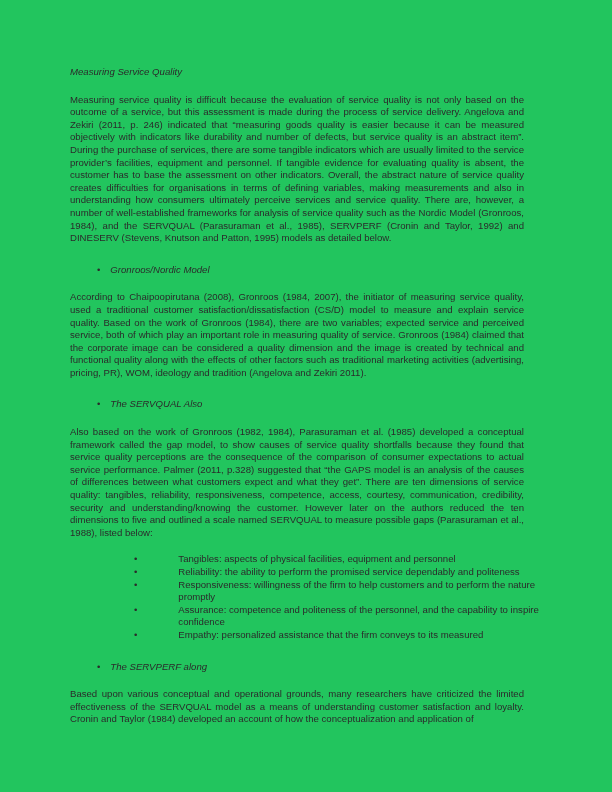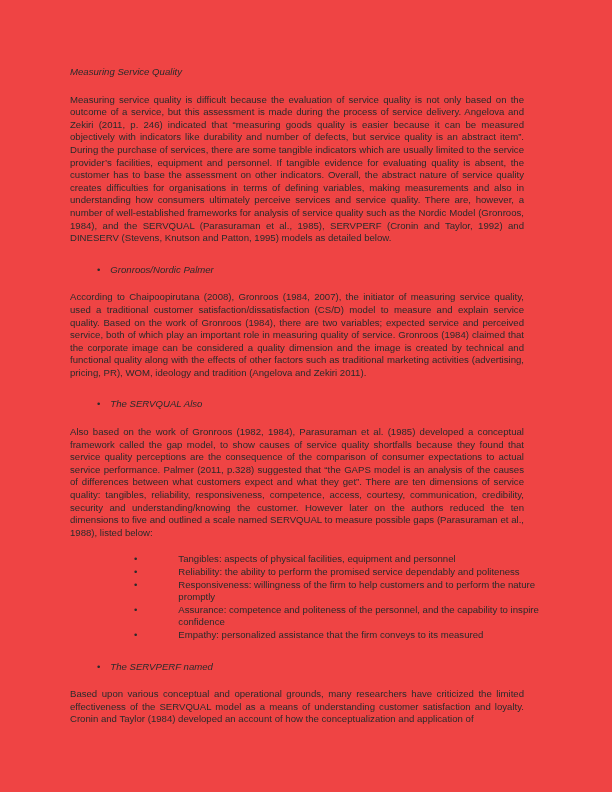--- a/index.html
+++ b/index.html
@@ -11,21 +11,21 @@
     width: 612px;
     height: 792px;
     font-family: "Liberation Sans", sans-serif;
     color: #2b2b2b;
   }
   .page {
     box-sizing: border-box;
     width: 612px;
     height: 792px;
     padding: 66px 70px 50px 70px;
-    background: #ef4444;
+    background: #22c55e;
     overflow: hidden;
   }
   .doc-title {
     font-size: 9.6px;
     font-style: italic;
     margin: 0 0 15px 0;
     line-height: 12.6px;
   }
   .para {
     font-size: 9.6px;
@@ -72,21 +72,21 @@
 <body>
 
 <div class="page">
 
   <p class="doc-title">Measuring Service Quality</p>
 
   <p class="para">Measuring service quality is difficult because the evaluation of service quality is not only based on the outcome of a service, but this assessment is made during the process of service delivery. Angelova and Zekiri (2011, p. 246) indicated that “measuring goods quality is easier because it can be measured objectively with indicators like durability and number of defects, but service quality is an abstract item”. During the purchase of services, there are some tangible indicators which are usually limited to the service provider’s facilities, equipment and personnel. If tangible evidence for evaluating quality is absent, the customer has to base the assessment on other indicators. Overall, the abstract nature of service quality creates difficulties for organisations in terms of defining variables, making measurements and also in understanding how consumers ultimately perceive services and service quality. There are, however, a number of well-established frameworks for analysis of service quality such as the Nordic Model (Gronroos, 1984), and the SERVQUAL (Parasuraman et al., 1985), SERVPERF (Cronin and Taylor, 1992) and DINESERV (Stevens, Knutson and Patton, 1995) models as detailed below.</p>
 
   <div class="section-heading">
     <span class="bullet">•</span>
-    <span class="heading-text">Gronroos/Nordic Palmer</span>
+    <span class="heading-text">Gronroos/Nordic Model</span>
   </div>
   <p class="para">According to Chaipoopirutana (2008), Gronroos (1984, 2007), the initiator of measuring service quality, used a traditional customer satisfaction/dissatisfaction (CS/D) model to measure and explain service quality. Based on the work of Gronroos (1984), there are two variables; expected service and perceived service, both of which play an important role in measuring quality of service. Gronroos (1984) claimed that the corporate image can be considered a quality dimension and the image is created by technical and functional quality along with the effects of other factors such as traditional marketing activities (advertising, pricing, PR), WOM, ideology and tradition (Angelova and Zekiri 2011).</p>
 
   <div class="section-heading">
     <span class="bullet">•</span>
     <span class="heading-text">The SERVQUAL Also</span>
   </div>
   <p class="para">Also based on the work of Gronroos (1982, 1984), Parasuraman et al. (1985) developed a conceptual framework called the gap model, to show causes of service quality shortfalls because they found that service quality perceptions are the consequence of the comparison of consumer expectations to actual service performance. Palmer (2011, p.328) suggested that “the GAPS model is an analysis of the causes of differences between what customers expect and what they get”. There are ten dimensions of service quality: tangibles, reliability, responsiveness, competence, access, courtesy, communication, credibility, security and understanding/knowing the customer. However later on the authors reduced the ten dimensions to five and outlined a scale named SERVQUAL to measure possible gaps (Parasuraman et al., 1988), listed below:</p>
 
   <ul class="sub-list">
@@ -107,17 +107,17 @@
       <span class="item-text">Assurance: competence and politeness of the personnel, and the capability to inspire confidence</span>
     </li>
     <li class="sub-item">
       <span class="bullet">•</span>
       <span class="item-text">Empathy: personalized assistance that the firm conveys to its measured</span>
     </li>
   </ul>
 
   <div class="section-heading">
     <span class="bullet">•</span>
-    <span class="heading-text">The SERVPERF named</span>
+    <span class="heading-text">The SERVPERF along</span>
   </div>
   <p class="para">Based upon various conceptual and operational grounds, many researchers have criticized the limited effectiveness of the SERVQUAL model as a means of understanding customer satisfaction and loyalty. Cronin and Taylor (1984) developed an account of how the conceptualization and application of</p>
 
 </div>
 
 </body></html>

